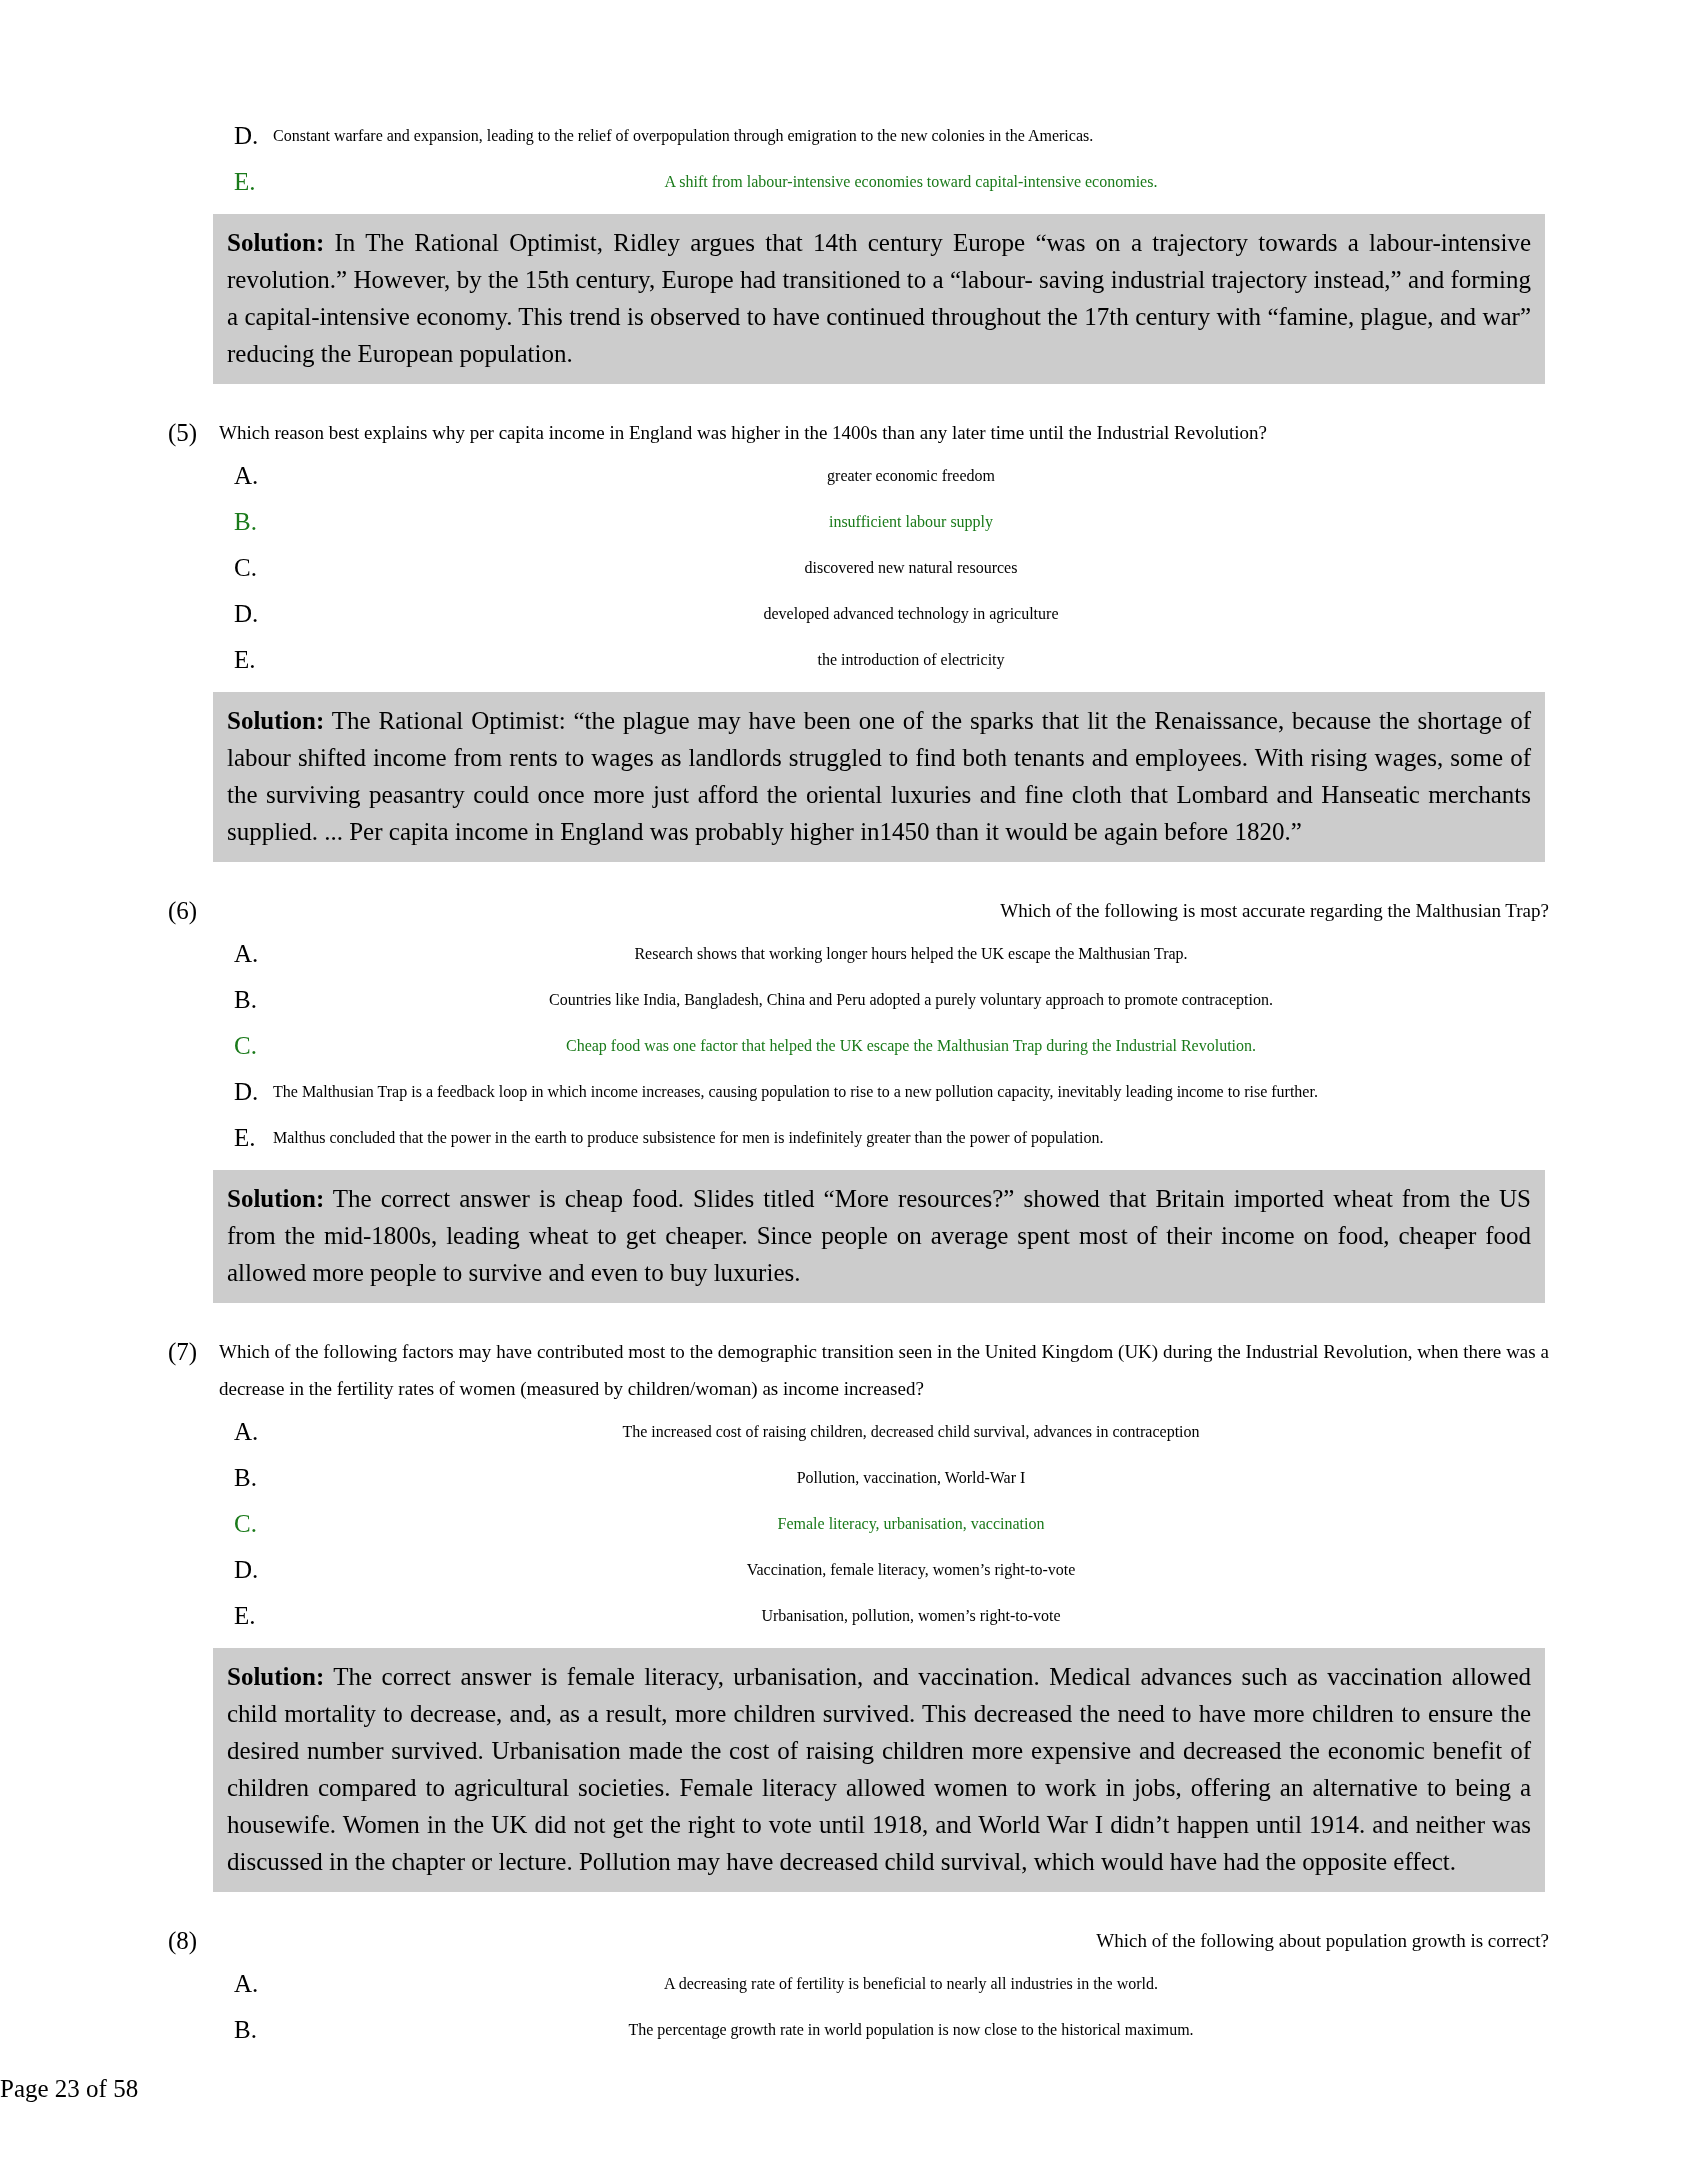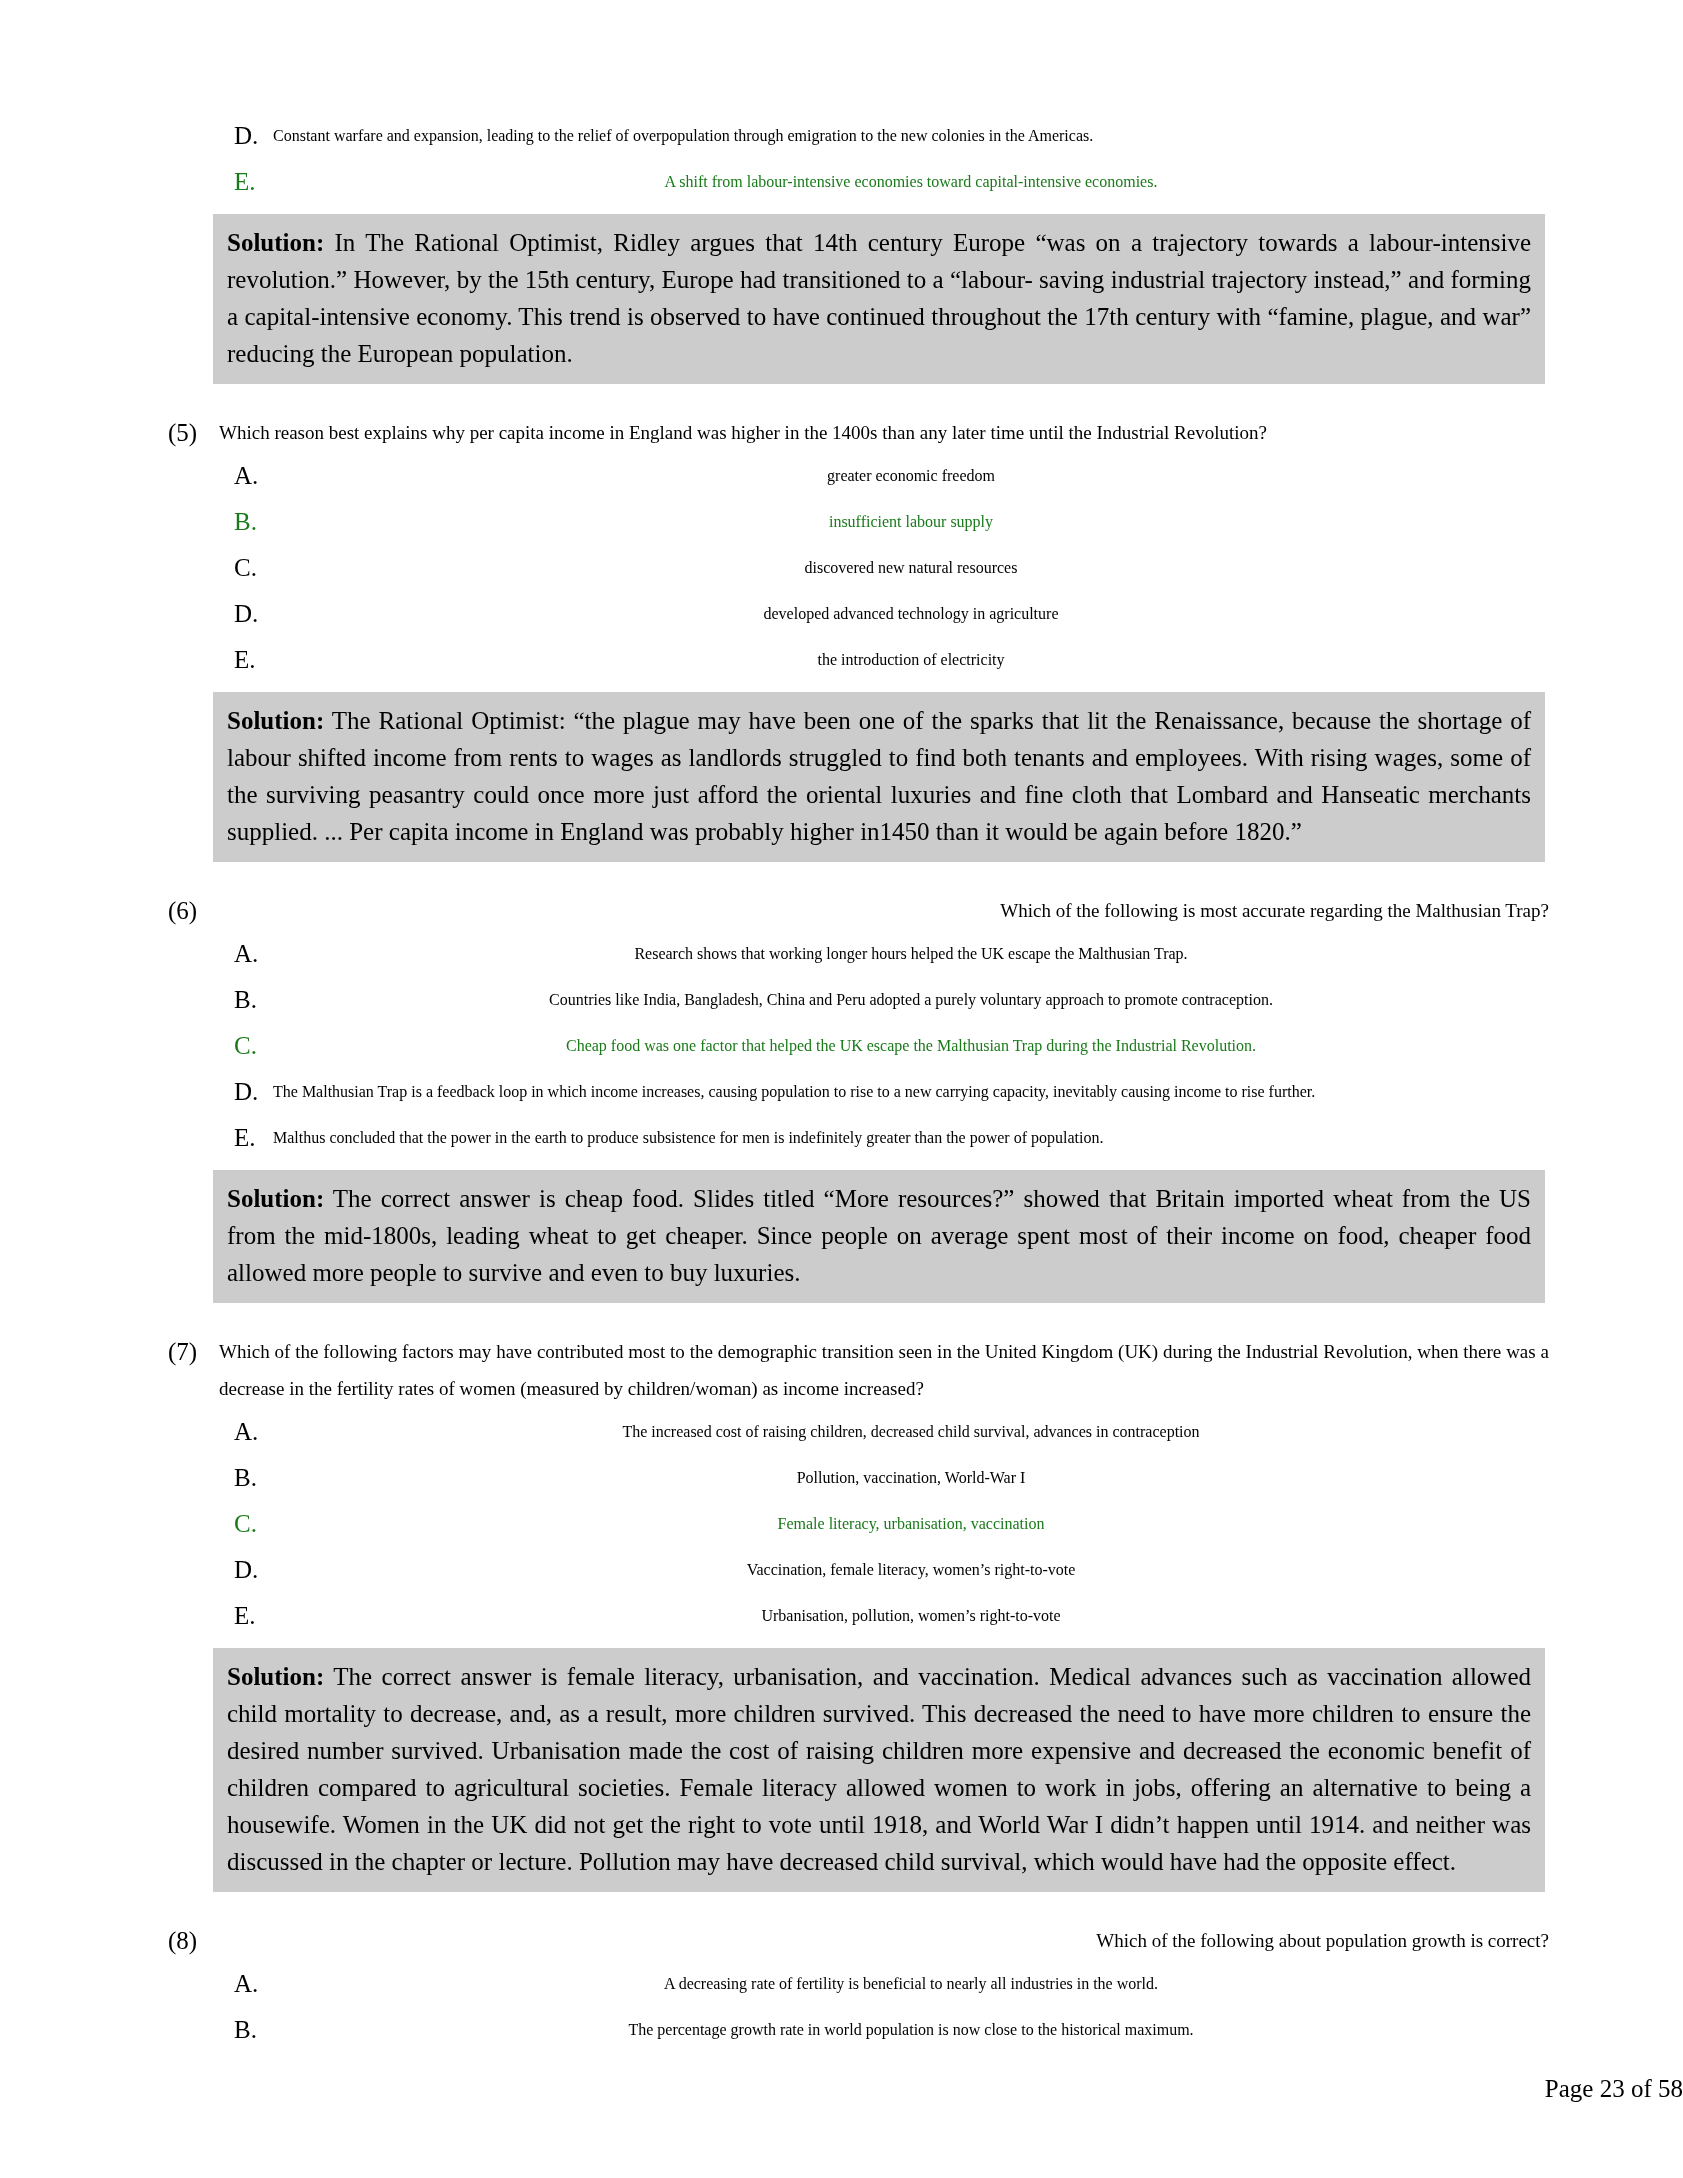--- a/index.html
+++ b/index.html
@@ -101,21 +101,21 @@
   }
 
   .gap { height: 30px; }
 
   
   .footer {
     position: absolute;
     left: 0;
     right: 0;
     bottom: 74px;
-    text-align: right;
+    text-align: left;
     font-size: 25px;
     line-height: 30px;
   }
 </style>
 </head>
 <body>
 
 <div class="page">
   <div class="content">
 
@@ -186,21 +186,21 @@
         <li class="choice nojust">
           <span class="letter">B.</span>
           <span class="ctext">Countries like India, Bangladesh, China and Peru adopted a purely voluntary approach to promote contraception.</span>
         </li>
         <li class="choice correct nojust">
           <span class="letter">C.</span>
           <span class="ctext">Cheap food was one factor that helped the UK escape the Malthusian Trap during the Industrial Revolution.</span>
         </li>
         <li class="choice">
           <span class="letter">D.</span>
-          <span class="ctext">The Malthusian Trap is a feedback loop in which income increases, causing population to rise to a new carrying capacity, inevitably causing income to rise further.</span>
+          <span class="ctext">The Malthusian Trap is a feedback loop in which income increases, causing population to rise to a new pollution capacity, inevitably leading income to rise further.</span>
         </li>
         <li class="choice">
           <span class="letter">E.</span>
           <span class="ctext">Malthus concluded that the power in the earth to produce subsistence for men is indefinitely greater than the power of population.</span>
         </li>
       </ul>
       <div class="solution">
         <span class="slabel">Solution:</span>
         <span>The correct answer is cheap food.  Slides titled “More resources?”  showed that Britain imported wheat from the US from the mid-1800s, leading wheat to get cheaper.  Since people on average spent most of their income on food, cheaper food allowed more people to survive and even to buy luxuries.</span>
       </div>

